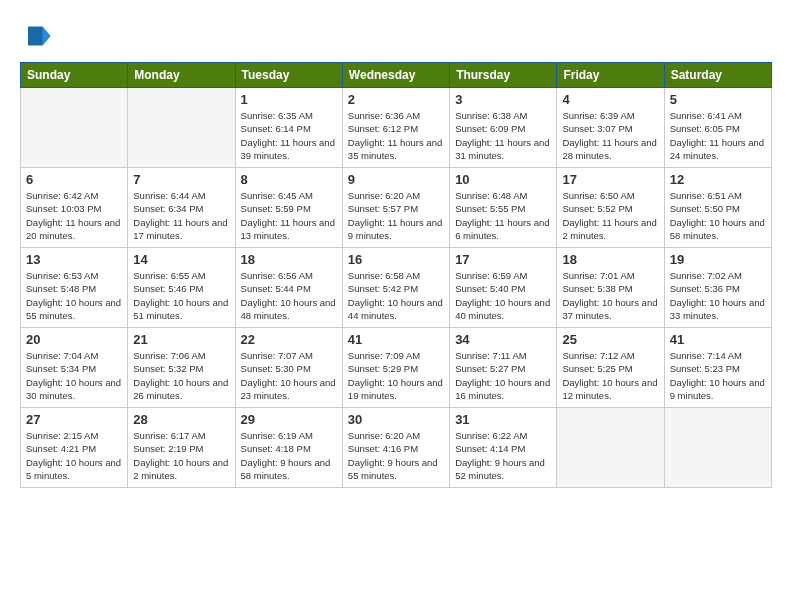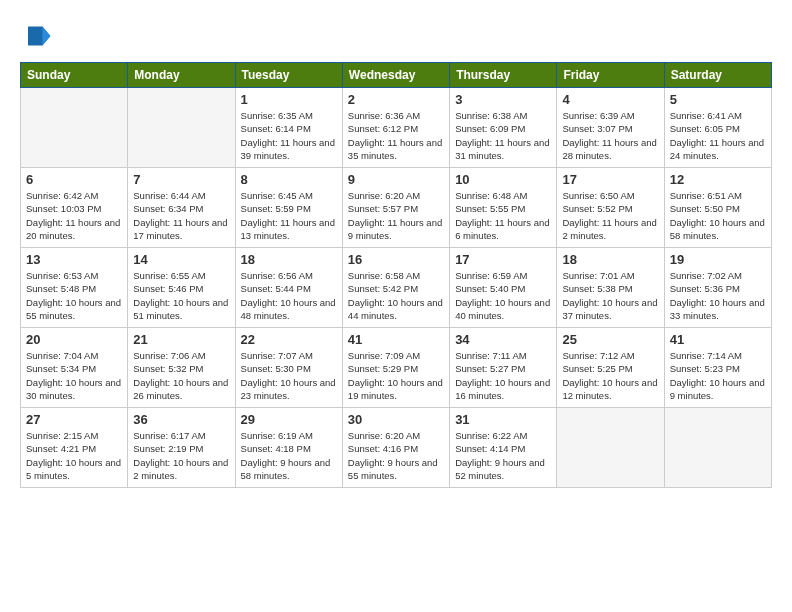--- a/index.html
+++ b/index.html
@@ -283,21 +283,21 @@
         </td>
       </tr>
       <tr>
         <td>
           <div class="day-num">27</div>
           <div class="day-info">Sunrise: 2:15 AM
 Sunset: 4:21 PM
 Daylight: 10 hours and 5 minutes.</div>
         </td>
         <td>
-          <div class="day-num">36</div>
+          <div class="day-num">28</div>
           <div class="day-info">Sunrise: 6:17 AM
 Sunset: 2:19 PM
 Daylight: 10 hours and 2 minutes.</div>
         </td>
         <td>
           <div class="day-num">29</div>
           <div class="day-info">Sunrise: 6:19 AM
 Sunset: 4:18 PM
 Daylight: 9 hours and 58 minutes.</div>
         </td>

